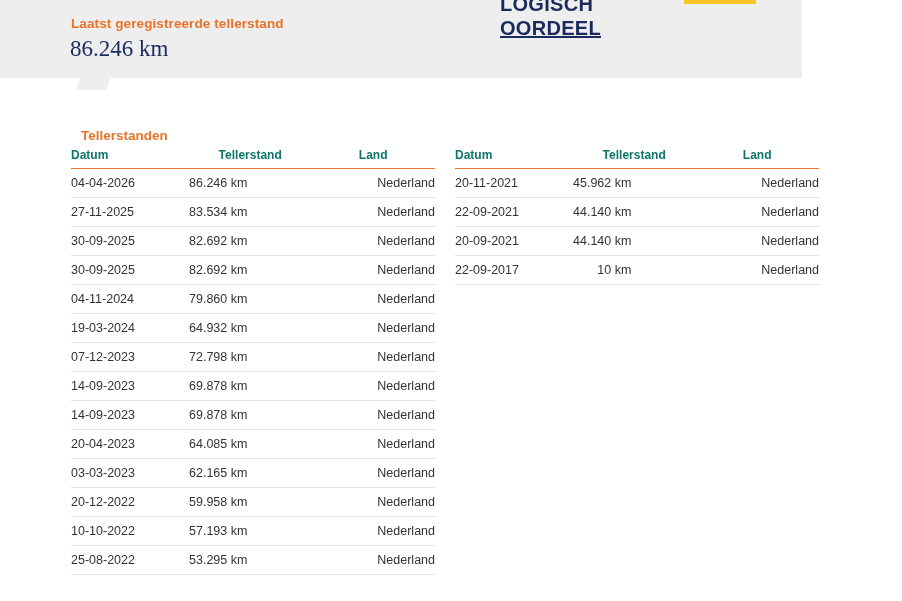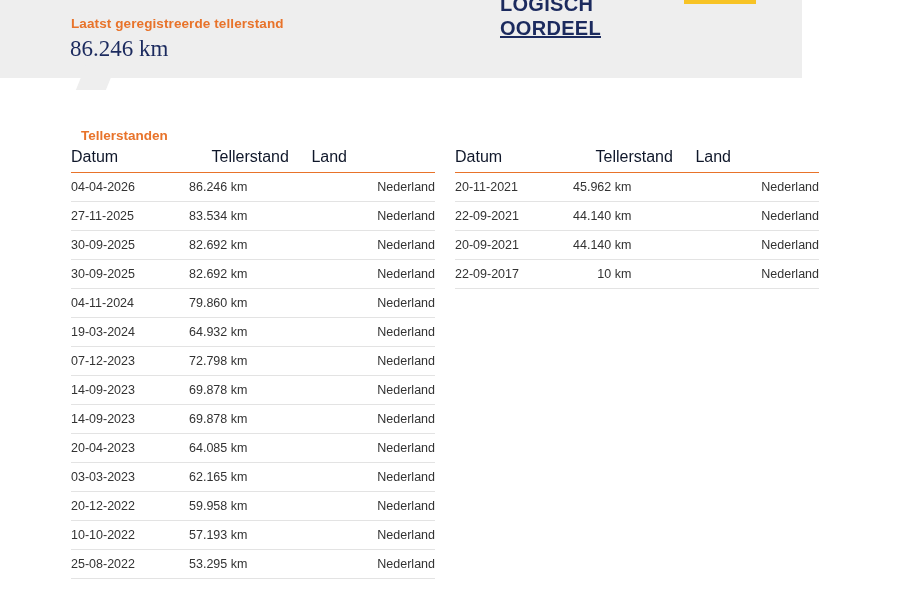--- a/index.html
+++ b/index.html
@@ -104,31 +104,31 @@
     top: 148px;
     width: 364px;
     border-collapse: collapse;
     font-size: 12.5px;
     color: #2b2b2b;
   }
   .tbl.left { left: 71px; }
   .tbl.right { left: 455px; }
 
   .tbl thead th {
-    font-size: 16px;
-    font-weight: normal;
-    color: #0f172a;
+    font-size: 12px;
+    font-weight: bold;
+    color: #0f766e;
     padding: 0 0 6px 0;
     border-bottom: 1.5px solid #e8732a;
     text-align: left;
     white-space: nowrap;
   }
   .tbl thead th.c-datum { width: 118px; }
   .tbl thead th.c-stand { width: 120px; text-align: center; }
-  .tbl thead th.c-land  { text-align: left; }
+  .tbl thead th.c-land  { text-align: center; }
 
   .tbl tbody td {
     padding: 7px 0 7px 0;
     border-bottom: 1px solid #e3e3e3;
     white-space: nowrap;
     color: #333333;
     font-size: 12.5px;
   }
   .tbl tbody td.c-datum { text-align: left; margin-left: 20px; }
   .tbl tbody td.c-stand { text-align: right; padding-right: 64px; }

